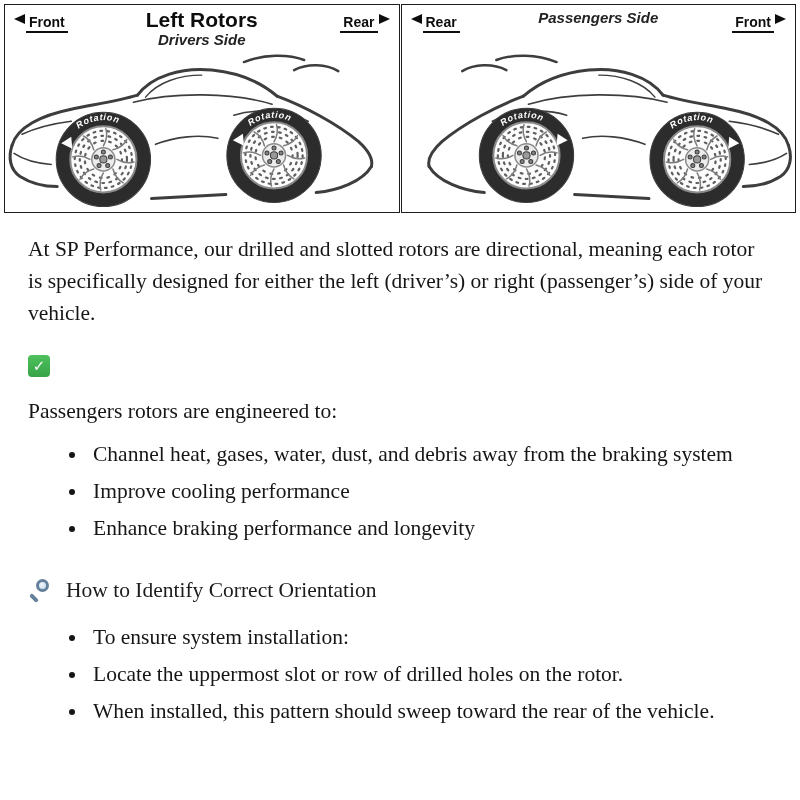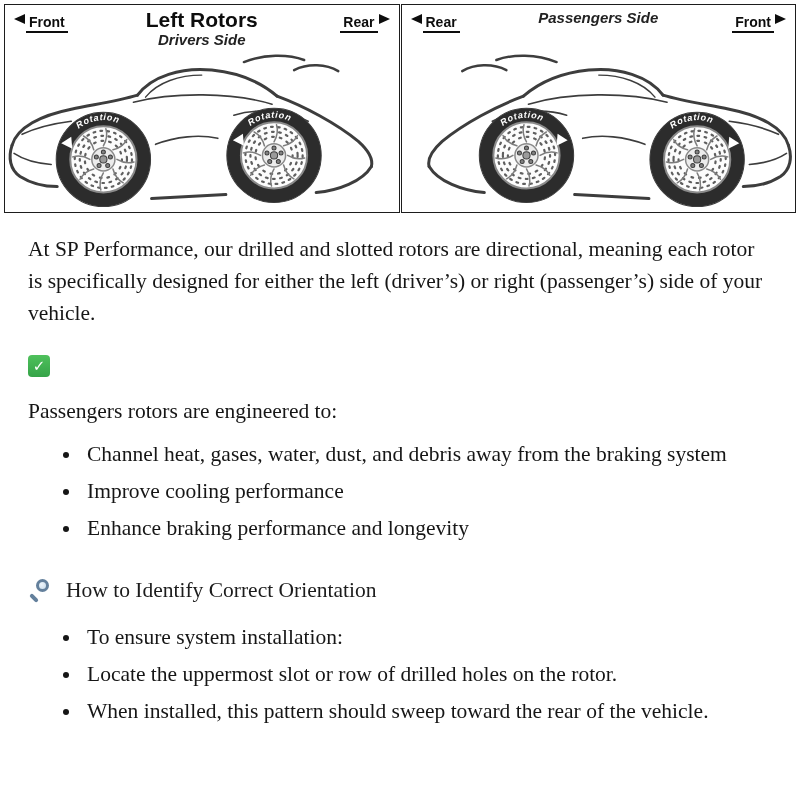--- a/index.html
+++ b/index.html
@@ -40,21 +40,21 @@
   .sec-h1 {
     display:flex; align-items:center; gap:11px;
     font-size:22px; font-weight:bold; margin:26px 0 14px 0; color:#111;
   }
   .sec-h2 {
     display:flex; align-items:center; gap:16px;
     font-size:21.5px; font-weight:normal; margin:30px 0 14px 0; color:#1c1c1c;
   }
   .lead { margin:18px 0 10px 0; }
   ul.blist { margin:8px 0 20px 18px; padding-left:24px; }
-  ul.blist li { margin:5px 12px; padding-left:5px; max-width:700px; }
+  ul.blist li { margin:5px 18px; padding-left:5px; max-width:700px; }
 
   
   .check {
     display:inline-flex; align-items:center; justify-content:center;
     width:22px; height:22px; border-radius:4px; flex:0 0 auto;
     background:linear-gradient(180deg,#4fc15c,#35a348);
     color:#fff; font-size:15px; font-weight:bold;
     font-family:"DejaVu Sans", sans-serif;
   }
 

